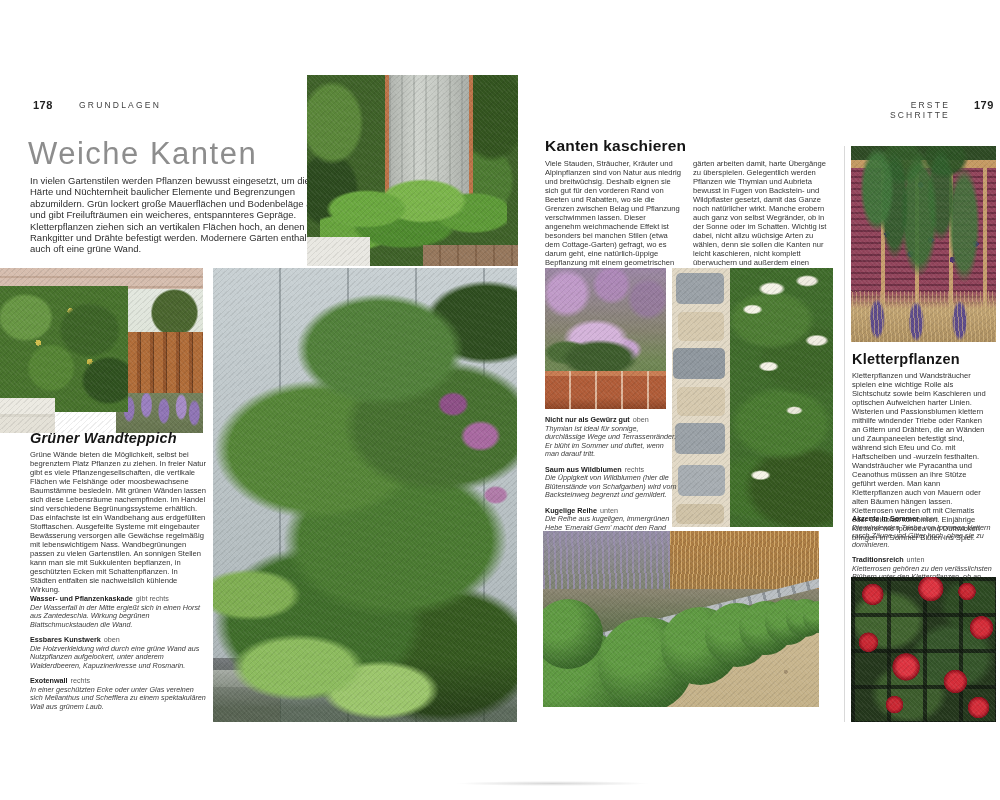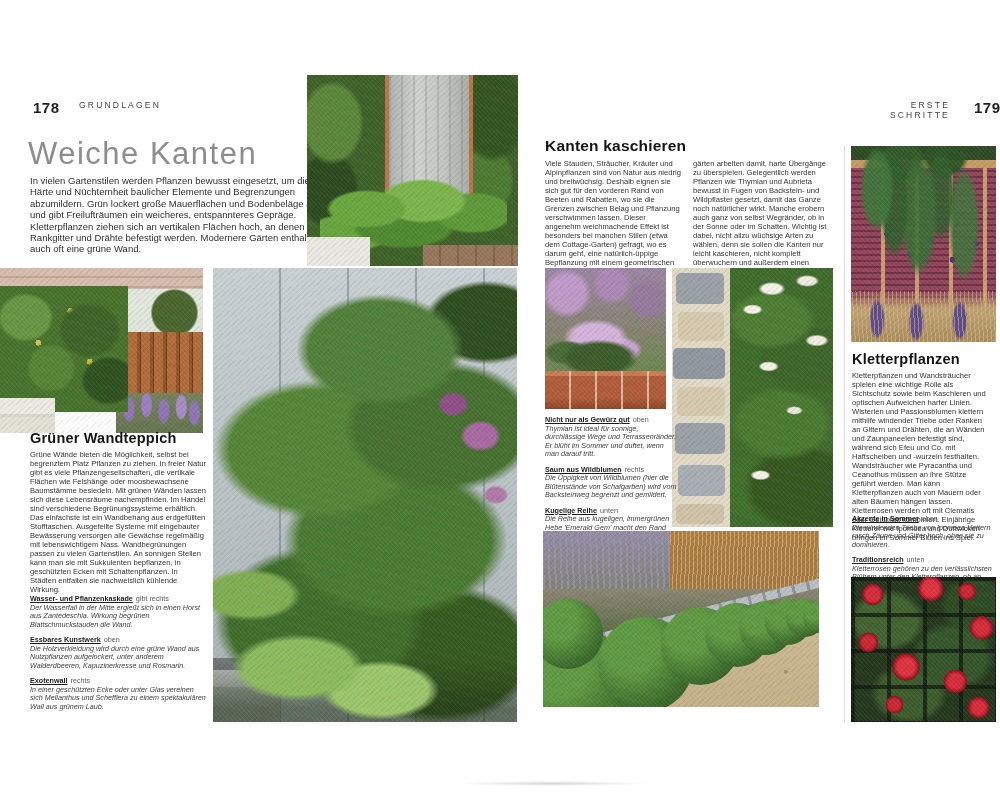--- a/index.html
+++ b/index.html
@@ -1,27 +1,27 @@
 <!DOCTYPE html>
 <html><head>
 <meta charset="utf-8">
 <style>
   html,body{margin:0;padding:0;background:#ffffff;}
   .spread{position:relative;width:1000px;height:800px;background:#ffffff;
     font-family:"Liberation Sans",sans-serif;color:#3a3a3a;overflow:hidden;}
   .abs{position:absolute;}
   
-  .folio{font-size:15px;font-weight:bold;color:#1f1f1f;letter-spacing:.5px;}
+  .folio{font-size:11px;font-weight:bold;color:#1f1f1f;letter-spacing:.5px;}
   .runhead{font-size:8.5px;letter-spacing:2.2px;color:#3f3f3f;}
   .big-title{font-size:31px;font-weight:400;color:#8d8d8d;letter-spacing:1.5px;}
   .intro{font-size:9.5px;line-height:11.4px;color:#2e2e2e;}
   .sec-head{font-size:14.5px;font-weight:bold;color:#141414;letter-spacing:.2px;}
   .body-sm{font-size:7.6px;line-height:9px;color:#333;}
   .cap{margin-bottom:7px;font-size:7.2px;line-height:8.5px;}
-  .cap-lead{font-weight:bold;color:#1c1c1c;text-decoration:underline;}
+  .cap-lead{font-weight:bold;color:#1c1c1c;}
   .cap-loc{color:#5a5a5a;margin-left:3px;}
   .cap-body{font-style:italic;color:#3d3d3d;}
   .vrule{width:1px;background:#d9d9d9;}
   .photo{position:absolute;overflow:hidden;}
   .layer{position:absolute;}
   .noise{position:absolute;inset:0;background-image:
     repeating-linear-gradient(47deg,rgba(255,255,255,.06) 0 1px,transparent 1px 3px),
     repeating-linear-gradient(-43deg,rgba(0,0,0,.07) 0 1px,transparent 1px 4px);}
   
   .pA-green{inset:0;background:
@@ -215,21 +215,21 @@
   <div class="photo" style="left:0;top:268px;width:203px;height:165px;">
     <div class="layer pB-planks"></div>
     <div class="layer pB-sky"></div>
     <div class="layer pB-fence"></div>
     <div class="layer pB-lav"></div>
     <div class="layer pB-wall"></div>
     <div class="layer pB-bench"></div>
     <div class="noise"></div>
   </div>
 
-  <div class="abs sec-head" style="left:30px;top:430px;">Grüner Wandteppich</div>
+  <div class="abs sec-head" style="left:30px;top:430px;font-style:italic;">Grüner Wandteppich</div>
   <div class="abs body-sm" style="left:30px;top:450px;width:176px;">Grüne Wände bieten die Möglichkeit, selbst bei begrenztem Platz Pflanzen zu ziehen. In freier Natur gibt es viele Pflanzengesellschaften, die vertikale Flächen wie Felshänge oder moosbewachsene Baumstämme besiedeln. Mit grünen Wänden lassen sich diese Lebensräume nachempfinden. Im Handel sind verschiedene Begrünungssysteme erhältlich. Das einfachste ist ein Wandbehang aus erdgefüllten Stofftaschen. Ausgefeilte Systeme mit eingebauter Bewässerung versorgen alle Gewächse regelmäßig mit lebenswichtigem Nass. Wandbegrünungen passen zu vielen Gartenstilen. An sonnigen Stellen kann man sie mit Sukkulenten bepflanzen, in geschützten Ecken mit Schattenpflanzen. In Städten entfalten sie nachweislich kühlende Wirkung.</div>
 
   <div class="abs" style="left:30px;top:595px;width:176px;">
     <div class="cap">
       <span class="cap-lead">Wasser- und Pflanzenkaskade</span><span class="cap-loc">gibt rechts</span>
       <div class="cap-body">Der Wasserfall in der Mitte ergießt sich in einen Horst aus Zantedeschia. Wirkung begrünen Blattschmuckstauden die Wand.</div>
     </div>
     <div class="cap">
       <span class="cap-lead">Essbares Kunstwerk</span><span class="cap-loc">oben</span>
       <div class="cap-body">Die Holzverkleidung wird durch eine grüne Wand aus Nutzpflanzen aufgelockert, unter anderem Walderdbeeren, Kapuzinerkresse und Rosmarin.</div>

